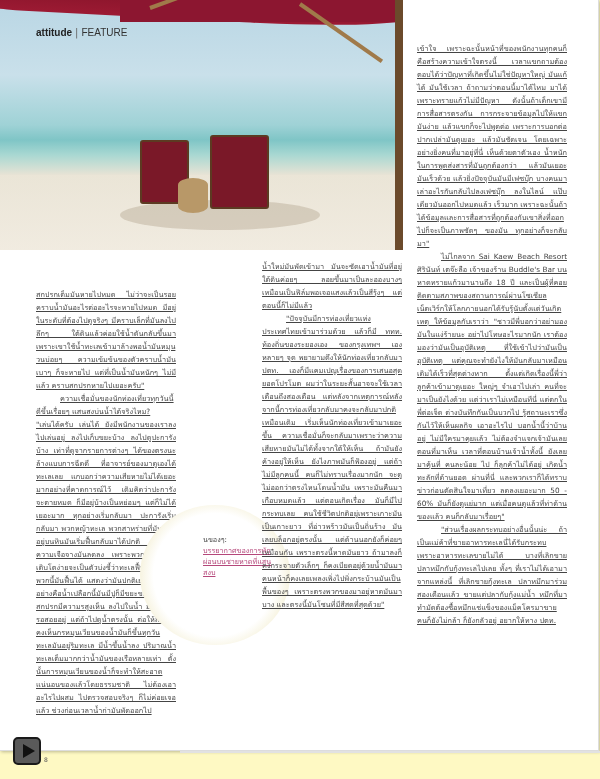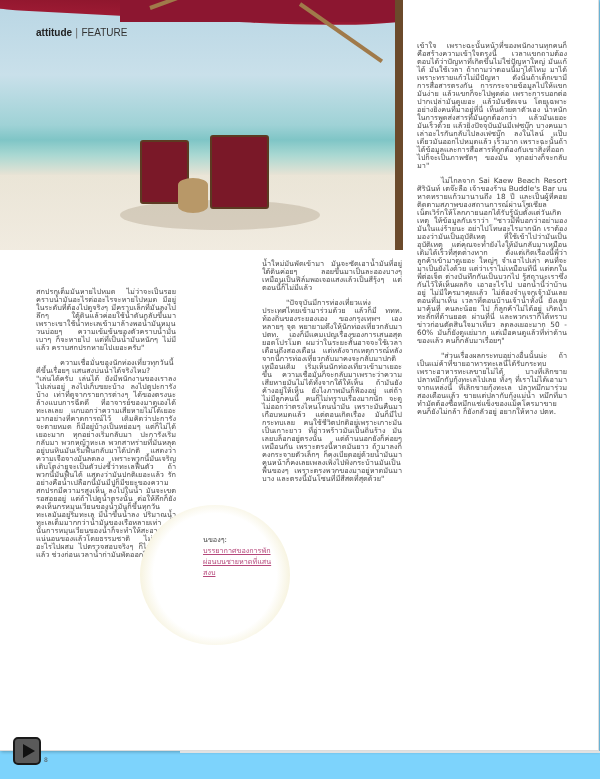--- a/index.html
+++ b/index.html
@@ -1,18 +1,18 @@
 <!DOCTYPE html>
 <html><head>
 <meta charset="utf-8">
 <style>
   html, body { margin:0; padding:0; }
   body { width:600px; height:779px; background:#ffffff; position:relative; overflow:hidden;
          font-family:"DejaVu Sans", sans-serif; }
-  .page { position:absolute; left:0; top:0; width:600px; height:779px; background:#7dd3fc; }
+  .page { position:absolute; left:0; top:0; width:600px; height:779px; background:#fef9c3; }
   .page-shadow { position:absolute; left:0; top:0; width:598px; height:750px; background:#fff;
          box-shadow: 1px 1px 3px rgba(0,0,0,0.25); border-right:1px solid #ddd; border-bottom:1px solid #ddd; }
 
   
   .photo { position:absolute; left:0; top:0; width:403px; height:250px; overflow:hidden;
            background: linear-gradient(#b9d6e4 0%, #c9e0ea 30%, #9fd2d6 50%, #7fc5c6 56%, #a9d8d2 62%, #e8e3d5 70%, #efe9dc 100%); }
   .umbrella { position:absolute; left:-20px; top:-20px; width:440px; height:40px;
               background: linear-gradient(#7b1024, #9c1a33); transform: skewY(3deg); border-radius:0 0 40% 10%; }
   .umbrella2 { position:absolute; left:120px; top:0px; width:300px; height:22px; background:#8c1630; }
   .pole { position:absolute; left:395px; top:0; width:8px; height:250px; background:#6b4a2b; }
@@ -24,23 +24,23 @@
   .table { position:absolute; left:178px; top:178px; width:30px; height:35px; background:#b89868; border-radius:50%/20%; }
   .shadow { position:absolute; left:120px; top:200px; width:200px; height:30px; background:rgba(140,120,90,0.25); border-radius:50%; }
   .sand-shade { position:absolute; left:0; top:175px; width:403px; height:75px; background:linear-gradient(#ece6d8, #f2ede3); opacity:0.6; }
 
   .header-tag { position:absolute; left:36px; top:27px; font-size:10px; color:#222; letter-spacing:0; }
   .header-tag .brand { font-weight:bold; font-family:"Liberation Sans", sans-serif; color:#222; }
   .header-tag .sep { color:#666; margin:0 3px; }
   .header-tag .section { font-family:"Liberation Sans", sans-serif; color:#333; }
 
   
-  .col { position:absolute; font-family:"DejaVu Sans", sans-serif; font-size:7.3px; line-height:8px; color:#444; text-align:justify; }
+  .col { position:absolute; font-family:"DejaVu Sans", sans-serif; font-size:7.3px; line-height:13px; color:#444; text-align:justify;text-decoration:underline; }
   .col p { margin:0; }
-  .col .indent { text-indent:24px;margin-top:7px; }
+  .col .indent { text-indent:24px; }
   .col1 { left:36px; top:288px; width:140px; }
   .col2 { left:262px; top:260px; width:140px; }
   .col3 { left:417px; top:42px; width:150px; }
 
   .caption-circle { position:absolute; left:140px; top:505px; width:150px; height:140px; border-radius:50%;
                     background: radial-gradient(circle, #ffffff 60%, #f6f2dc 75%, #fff 80%); }
   .caption { position:absolute; left:203px; top:534px; width:80px; font-size:7.2px; line-height:11px; }
   .caption .label { color:#444; }
   .caption .text { color:#b5477a;text-decoration:underline; }
 

